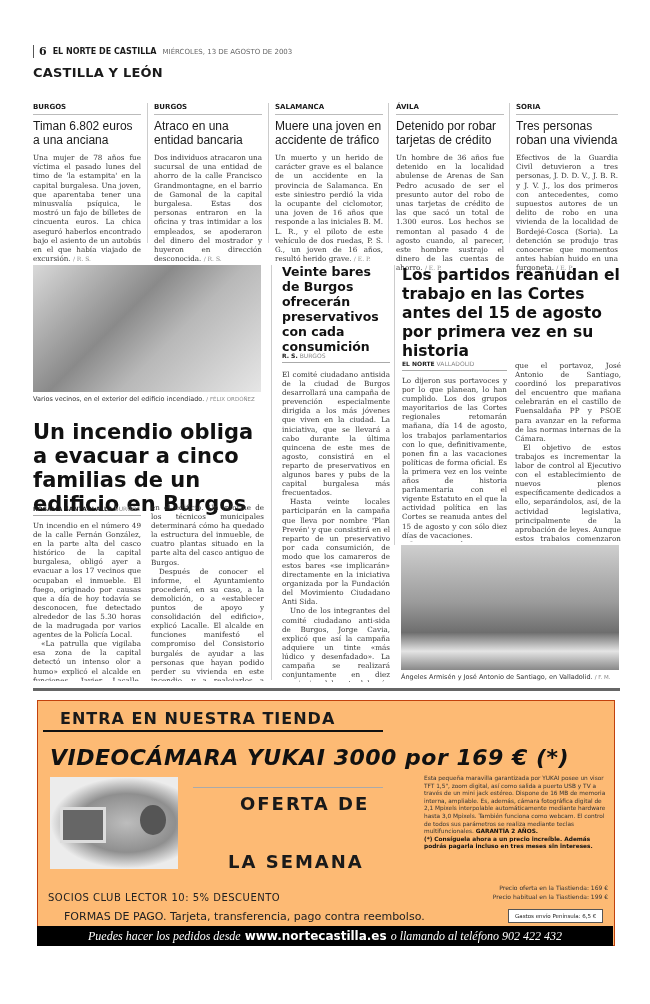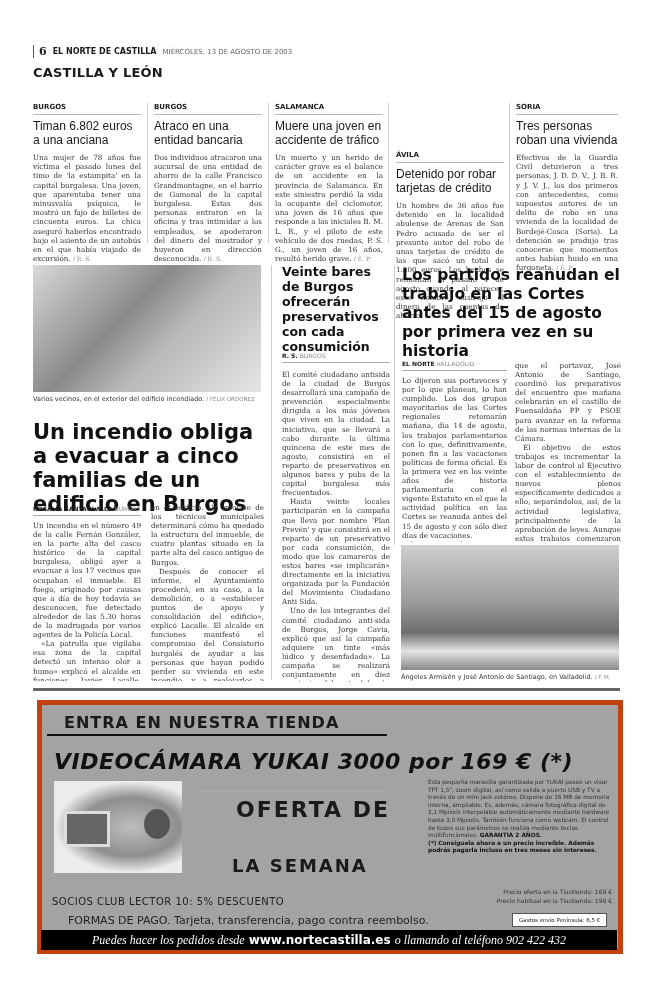--- a/index.html
+++ b/index.html
@@ -19,30 +19,30 @@
   .caption{font-family:"DejaVu Sans",sans-serif;font-size:6.5px;color:#333;}
   .caption .credit{color:#888;font-size:5.5px;}
   .bighl{font-family:"DejaVu Sans",sans-serif;font-weight:bold;color:#111;}
   .byline{font-family:"DejaVu Sans",sans-serif;font-size:6px;border-bottom:1px solid #aaa;padding-bottom:3px;}
   .byline b{font-weight:bold;}
   .byline span.loc{color:#888;}
   .col{font-size:7.2px;line-height:9.1px;text-align:justify;color:#333;}
   .col p{margin:0;text-indent:8px;}
   .col p.first{text-indent:0;}
   .hr-thick{background:#666;height:3px;}
-  .ad{left:37px;top:700px;width:576px;height:244px;border:5px solid #c2410c;background:#a3a3a3;}
+  .ad{left:37px;top:700px;width:576px;height:244px;border:1px solid #c2410c;background:#fdba74;}
   .ad .entra{position:absolute;left:22px;top:8px;font-family:"DejaVu Sans",sans-serif;font-weight:bold;font-size:16px;letter-spacing:1px;}
   .ad .entra-line{position:absolute;left:5px;top:29px;width:340px;height:2px;background:#111;}
   .ad .logo{position:absolute;left:348px;top:5px;width:196px;height:36px;border:1px solid #999;border-radius:8px;background:#fff;font-family:"Liberation Serif",serif;font-weight:bold;font-size:22px;display:flex;align-items:center;justify-content:center;color:#222;}
   .ad .product{position:absolute;left:12px;top:44px;font-family:"DejaVu Sans",sans-serif;font-weight:bold;font-style:italic;font-size:22px;letter-spacing:0.5px;color:#111;}
   .ad .cam{position:absolute;left:12px;top:76px;width:128px;height:92px;background:radial-gradient(ellipse at 60% 50%,#bdbdbd 0%,#8f8f8f 45%,#ececec 70%);}
   .ad .cam .screen{position:absolute;left:10px;top:30px;width:40px;height:30px;background:#666;border:3px solid #ddd;}
   .ad .cam .lens{position:absolute;left:90px;top:28px;width:26px;height:30px;border-radius:50%;background:#555;}
   .ad .offer-line{position:absolute;left:155px;top:86px;width:190px;height:1px;background:#aaa;}
-  .ad .offer1{position:absolute;left:194px;top:92px;font-family:"DejaVu Sans",sans-serif;font-weight:bold;font-size:22px;letter-spacing:2px;}
+  .ad .offer1{position:absolute;left:202px;top:92px;font-family:"DejaVu Sans",sans-serif;font-weight:bold;font-size:18px;letter-spacing:2px;}
   .ad .offer2{position:absolute;left:190px;top:150px;font-family:"DejaVu Sans",sans-serif;font-weight:bold;font-size:18px;letter-spacing:2px;}
   .ad .desc{position:absolute;left:386px;top:74px;width:185px;font-family:"DejaVu Sans",sans-serif;font-size:5.8px;line-height:7.6px;color:#333;}
   .ad .desc b{color:#111;}
   .ad .prices{position:absolute;right:6px;top:182px;text-align:right;font-family:"DejaVu Sans",sans-serif;font-size:6px;line-height:9px;color:#333;}
   .ad .socios{position:absolute;left:10px;top:191px;font-family:"DejaVu Sans",sans-serif;font-size:10px;letter-spacing:0.5px;color:#222;}
   .ad .formas{position:absolute;left:26px;top:209px;font-family:"DejaVu Sans",sans-serif;font-size:11px;color:#222;}
   .ad .gastos{position:absolute;left:470px;top:208px;border:1px solid #555;background:#fff;font-family:"DejaVu Sans",sans-serif;font-size:5.5px;padding:3px 6px;}
   .ad .footer{position:absolute;left:-1px;top:225px;width:576px;height:20px;background:#000;color:#fff;display:flex;align-items:center;justify-content:center;font-family:"Liberation Serif",serif;font-style:italic;font-size:12px;gap:4px;}
   .ad .footer .url{font-family:"DejaVu Sans",sans-serif;font-style:normal;font-weight:bold;font-size:12px;}
 </style>
@@ -67,21 +67,21 @@
   <div class="hl">Atraco en una entidad bancaria</div>
   <div class="body"><span>Dos individuos atracaron una sucursal de una entidad de ahorro de la calle Francisco Grandmontagne, en el barrio de Gamonal de la capital burgalesa. Estas dos personas entraron en la oficina y tras intimidar a los empleados, se apoderaron del dinero del mostrador y huyeron en dirección desconocida.</span> <span style="color:#888;font-size:6px">/ R. S.</span></div>
 </div>
 <div class="abs vrule" style="left:268px;top:103px;height:140px;"></div>
 <div class="abs brief" style="left:275px;">
   <div class="tag">SALAMANCA</div>
   <div class="hl">Muere una joven en accidente de tráfico</div>
   <div class="body"><span>Un muerto y un herido de carácter grave es el balance de un accidente en la provincia de Salamanca. En este siniestro perdió la vida la ocupante del ciclomotor, una joven de 16 años que responde a las iniciales B. M. L. R., y el piloto de este vehículo de dos ruedas, P. S. G., un joven de 16 años, resultó herido grave.</span> <span style="color:#888;font-size:6px">/ E. P.</span></div>
 </div>
 <div class="abs vrule" style="left:388px;top:103px;height:140px;"></div>
-<div class="abs brief" style="left:396px;margin-top:48px;">
+<div class="abs brief" style="left:396px;">
   <div class="tag">ÁVILA</div>
   <div class="hl">Detenido por robar tarjetas de crédito</div>
   <div class="body"><span>Un hombre de 36 años fue detenido en la localidad abulense de Arenas de San Pedro acusado de ser el presunto autor del robo de unas tarjetas de crédito de las que sacó un total de 1.300 euros. Los hechos se remontan al pasado 4 de agosto cuando, al parecer, este hombre sustrajo el dinero de las cuentas de ahorro.</span> <span style="color:#888;font-size:6px">/ E. P.</span></div>
 </div>
 <div class="abs vrule" style="left:509px;top:103px;height:140px;"></div>
 <div class="abs brief" style="left:516px;width:102px;">
   <div class="tag">SORIA</div>
   <div class="hl">Tres personas roban una vivienda</div>
   <div class="body"><span>Efectivos de la Guardia Civil detuvieron a tres personas, J. D. D. V., J. B. R. y J. V. J., los dos primeros con antecedentes, como supuestos autores de un delito de robo en una vivienda de la localidad de Bordejé-Cosca (Soria). La detención se produjo tras conocerse que momentos antes habían huido en una furgoneta.</span> <span style="color:#888;font-size:6px">/ E. P.</span></div>
 </div>

